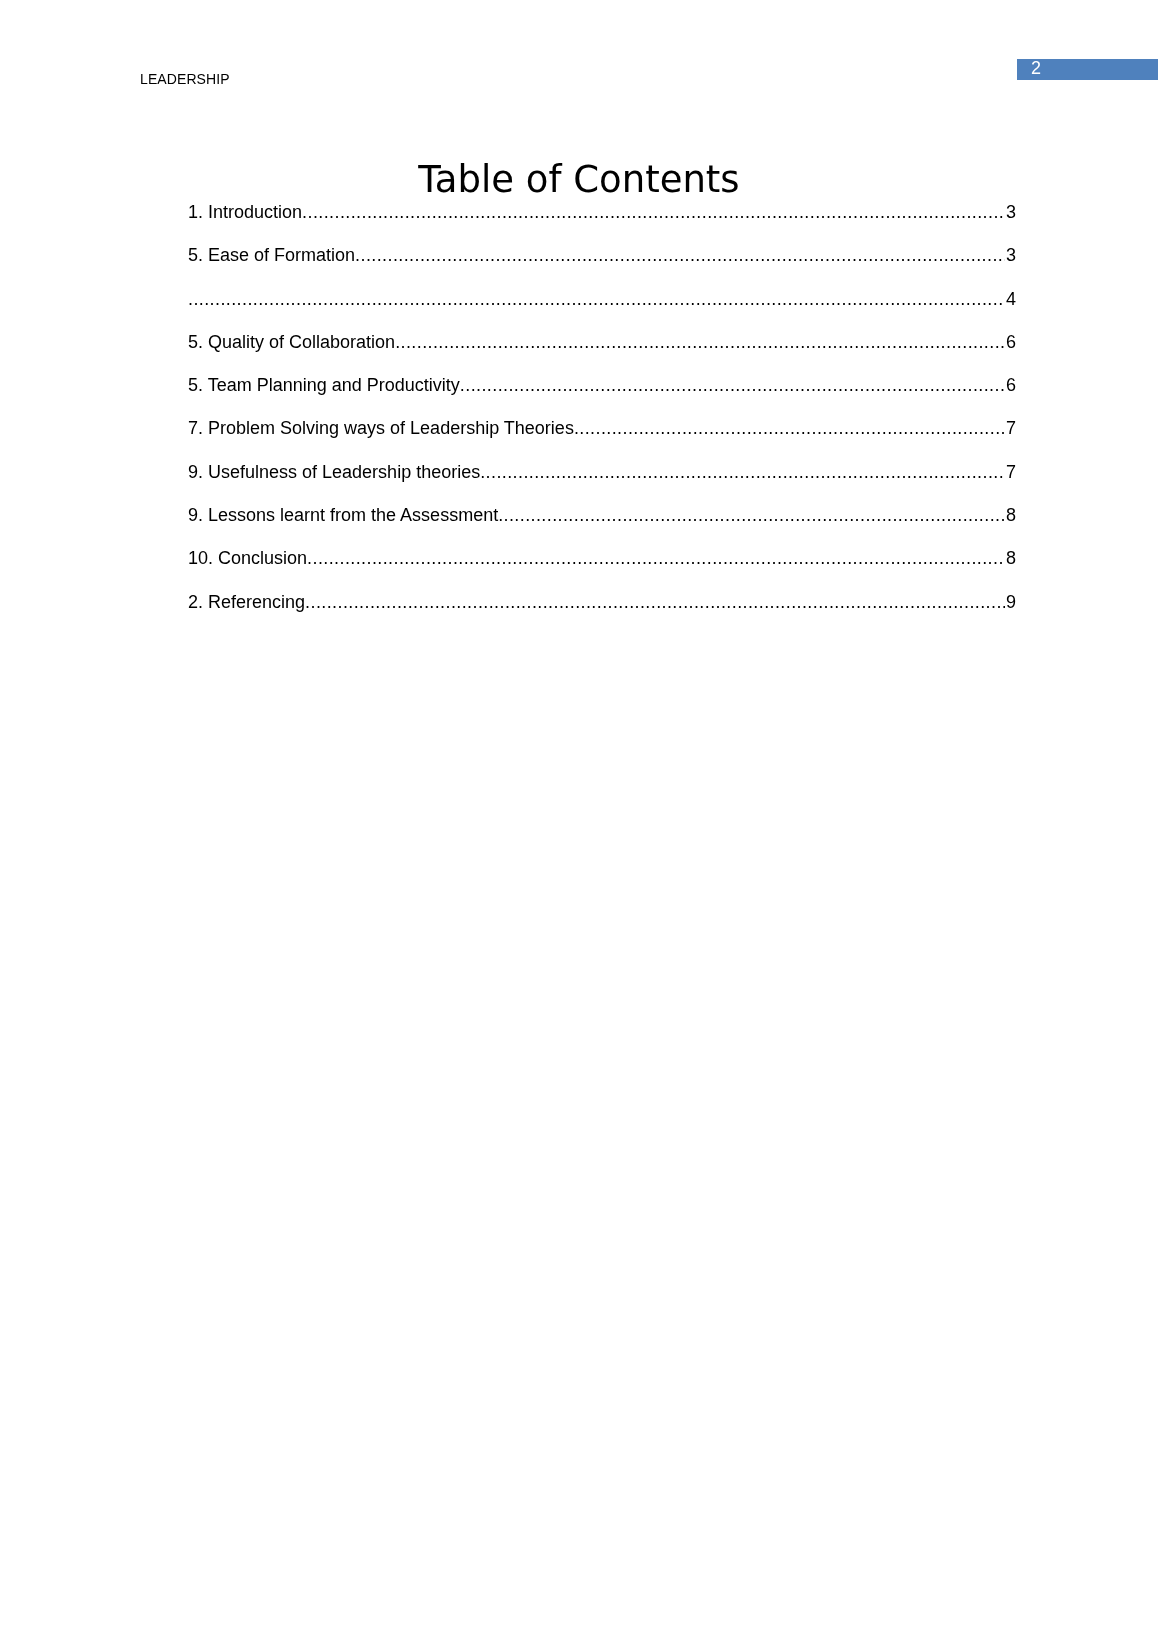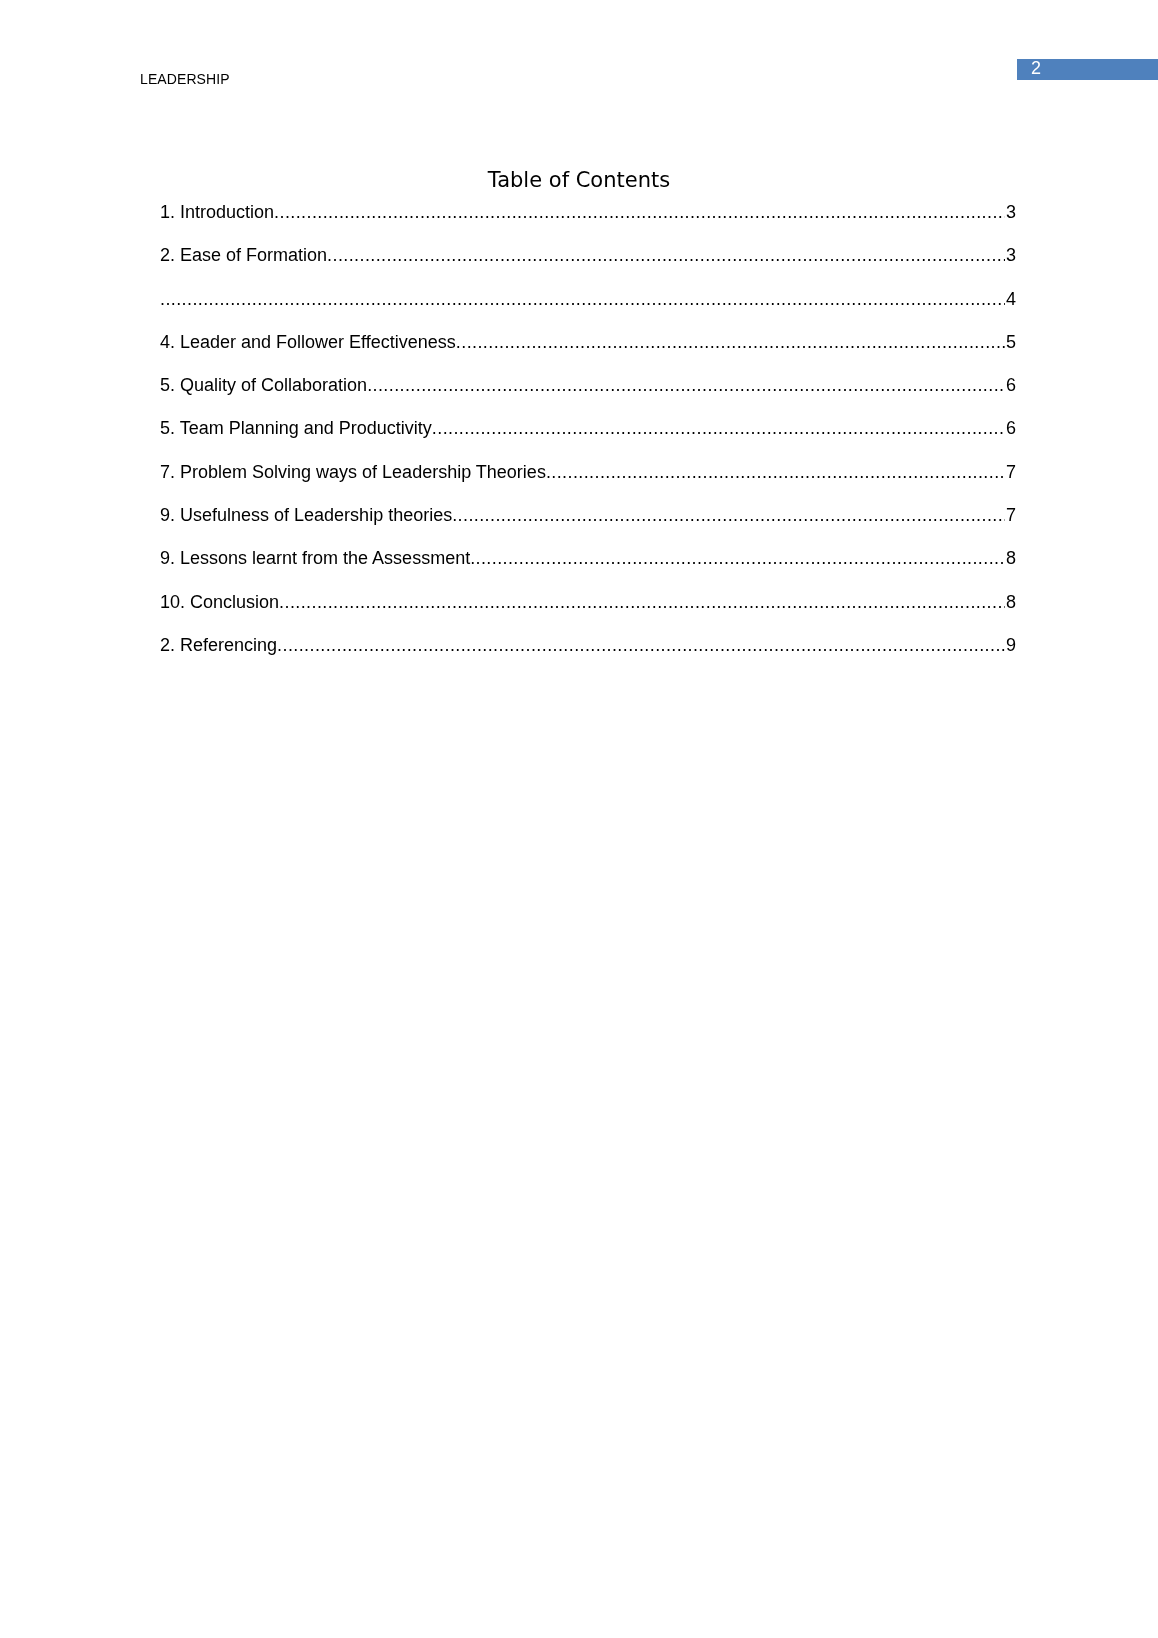--- a/index.html
+++ b/index.html
@@ -39,21 +39,21 @@
       left: 14px;
       top: -1px;
     }
     .toc-title {
       position: absolute;
       left: 0;
       width: 1158px;
       top: 160px;
       text-align: center;
       font-family: "DejaVu Sans", sans-serif;
-      font-size: 21px;
+      font-size: 37px;
       line-height: 40px;
     }
     .toc-list {
       position: absolute;
       left: 160px;
       top: 201px;
       width: 856px;
       margin: 0;
       padding: 0;
       list-style: none;
@@ -62,20 +62,21 @@
       display: flex;
       align-items: baseline;
       height: 43.3px;
       font-size: 18px;
       line-height: 22px;
       white-space: nowrap;
       overflow: hidden;
       text-decoration: none;
       color: #000;
       cursor: pointer;
+      margin-left: 28px;
     }
     .toc-label {
       flex: 0 0 auto;
     }
     .toc-leader {
       flex: 1 1 auto;
       overflow: hidden;
       white-space: nowrap;
       margin: 0 1px 0 0;
     }
@@ -102,36 +103,29 @@
 <ul class="toc-list">
   <li>
       <a class="toc-entry">
         <span class="toc-label">1. Introduction</span>
         <span class="toc-leader"></span>
         <span class="toc-page">3</span>
       </a>
     </li>
   <li>
       <a class="toc-entry">
-        <span class="toc-label">2. Ease of Formation</span>
+        <span class="toc-label">5. Ease of Formation</span>
         <span class="toc-leader"></span>
         <span class="toc-page">3</span>
       </a>
     </li>
   <li>
       <a class="toc-entry">
         <span class="toc-leader"></span>
         <span class="toc-page">4</span>
-      </a>
-    </li>
-  <li>
-      <a class="toc-entry">
-        <span class="toc-label">4. Leader and Follower Effectiveness</span>
-        <span class="toc-leader"></span>
-        <span class="toc-page">5</span>
       </a>
     </li>
   <li>
       <a class="toc-entry">
         <span class="toc-label">5. Quality of Collaboration</span>
         <span class="toc-leader"></span>
         <span class="toc-page">6</span>
       </a>
     </li>
   <li>

